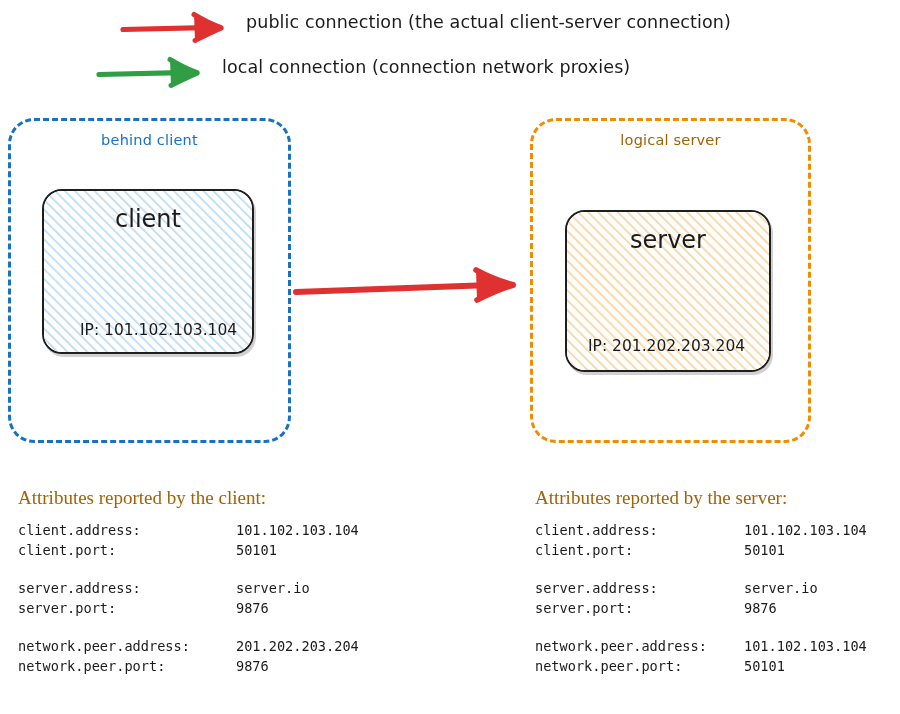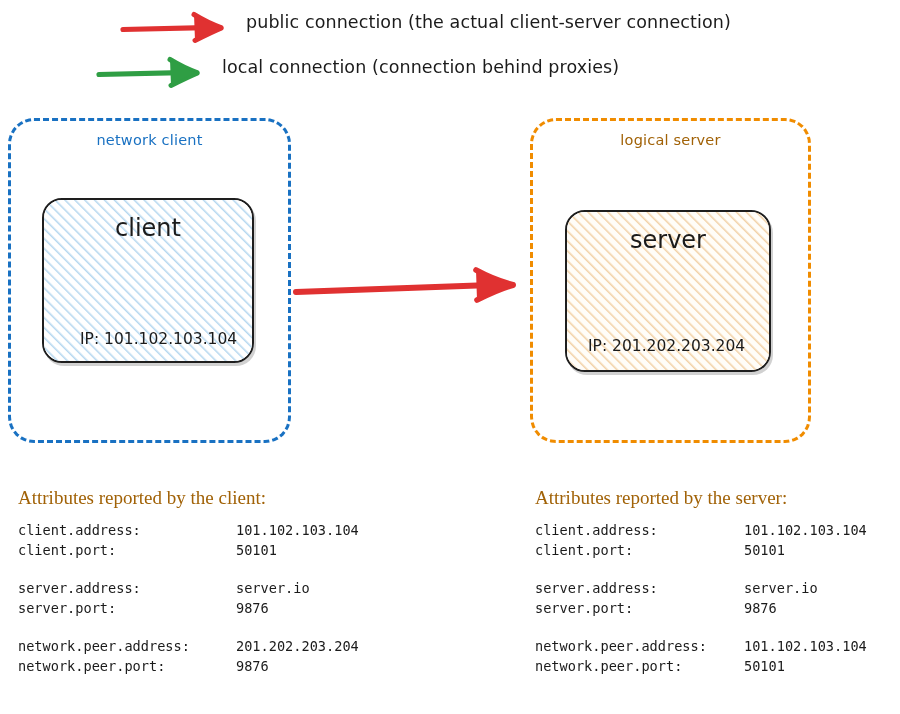--- a/index.html
+++ b/index.html
@@ -123,30 +123,30 @@
 
   <div class="legend-row" style="top:53px;">
     <div class="legend-arrow-holder">
       <svg width="116" height="40" viewBox="0 0 116 40">
         <path d="M3 21.5 C 30 20.8, 62 20.3, 96 19.4" stroke="#2f9e44" stroke-width="5.2" fill="none" stroke-linecap="round"></path>
         <path d="M74 6.5 C 83 12, 92 16.5, 101 19.6" stroke="#2f9e44" stroke-width="5" fill="none" stroke-linecap="round"></path>
         <path d="M75 32.5 C 84 28, 93 23.5, 101 20.2" stroke="#2f9e44" stroke-width="5" fill="none" stroke-linecap="round"></path>
         <path d="M74 6.5 C 86 14, 94 18, 101 19.8 C 94 22, 85 26, 75 32.5 Z" fill="#2f9e44"></path>
       </svg>
     </div>
-    <div class="legend-label">local connection (connection behind proxies)</div>
+    <div class="legend-label">local connection (connection network proxies)</div>
   </div>
 
 </div>
 
 <div class="logical-box" style="left:8px; top:118px; width:283px; height:325px; border-color:#1971c2;">
-  <div class="logical-title" style="color:#1971c2;">network client</div>
-</div>
-
-<div class="node-box" style="left:42px; top:198px; width:212px; height:165px;">
+  <div class="logical-title" style="color:#1971c2;">behind client</div>
+</div>
+
+<div class="node-box" style="left:42px; top:189px; width:212px; height:165px;">
   <svg width="212" height="165" style="position:absolute;left:0;top:0;" aria-hidden="true">
     <defs>
       <pattern id="hatch-client" width="7" height="7" patternUnits="userSpaceOnUse" patternTransform="rotate(-45)">
         <rect width="7" height="7" fill="#ffffff"></rect>
         <line x1="0" y1="0" x2="0" y2="7" stroke="#b6d8f0" stroke-width="3.1"></line>
       </pattern>
     </defs>
     <rect x="0" y="0" width="212" height="165" fill="url(#hatch-client)"></rect>
   </svg>
   <div class="node-title" style="top:14px;">client</div>

